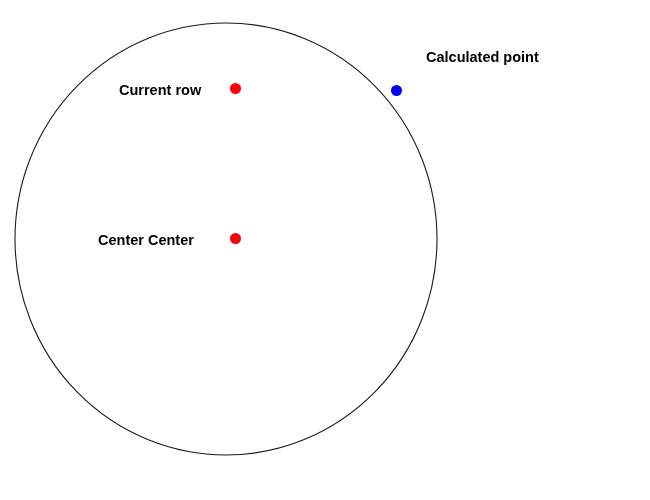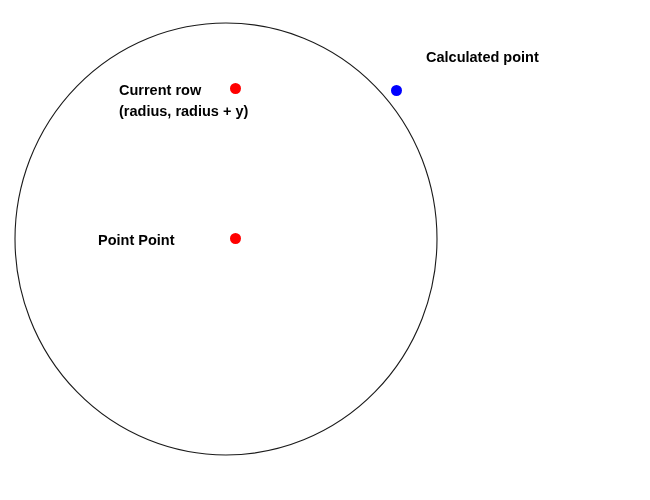--- a/index.html
+++ b/index.html
@@ -86,24 +86,23 @@
   <svg id="circle-svg" viewBox="0 0 650 500" xmlns="http://www.w3.org/2000/svg">
     <ellipse cx="226" cy="239" rx="211" ry="216" fill="none" stroke="#1a1a1a" stroke-width="1.1"></ellipse>
   </svg>
 
   <div class="point-dot" id="current-row-dot" style="width: 11px; height: 11px; left: 229.5px; top: 82.5px; background: rgb(255, 0, 0);"></div>
   <div class="point-dot" id="center-point-dot" style="width: 11px; height: 11px; left: 229.5px; top: 232.5px; background: rgb(255, 0, 0);"></div>
   <div class="point-dot" id="calculated-point-dot" style="width: 11px; height: 11px; left: 390.5px; top: 84.5px; background: rgb(0, 0, 255);"></div>
 
   <div class="annotation" id="current-row-label">
     <span class="line-1">Current row</span>
-    <span class="line-2">(radius, radius + y)</span>
   </div>
 
   <div class="annotation" id="center-point-label">
-    <span class="line-1">Point Point</span>
+    <span class="line-1">Center Center</span>
   </div>
 
   <div class="annotation" id="calculated-point-label">
     <span class="line-1">Calculated point</span>
   </div>
 
 </div>
 
 </body></html>

